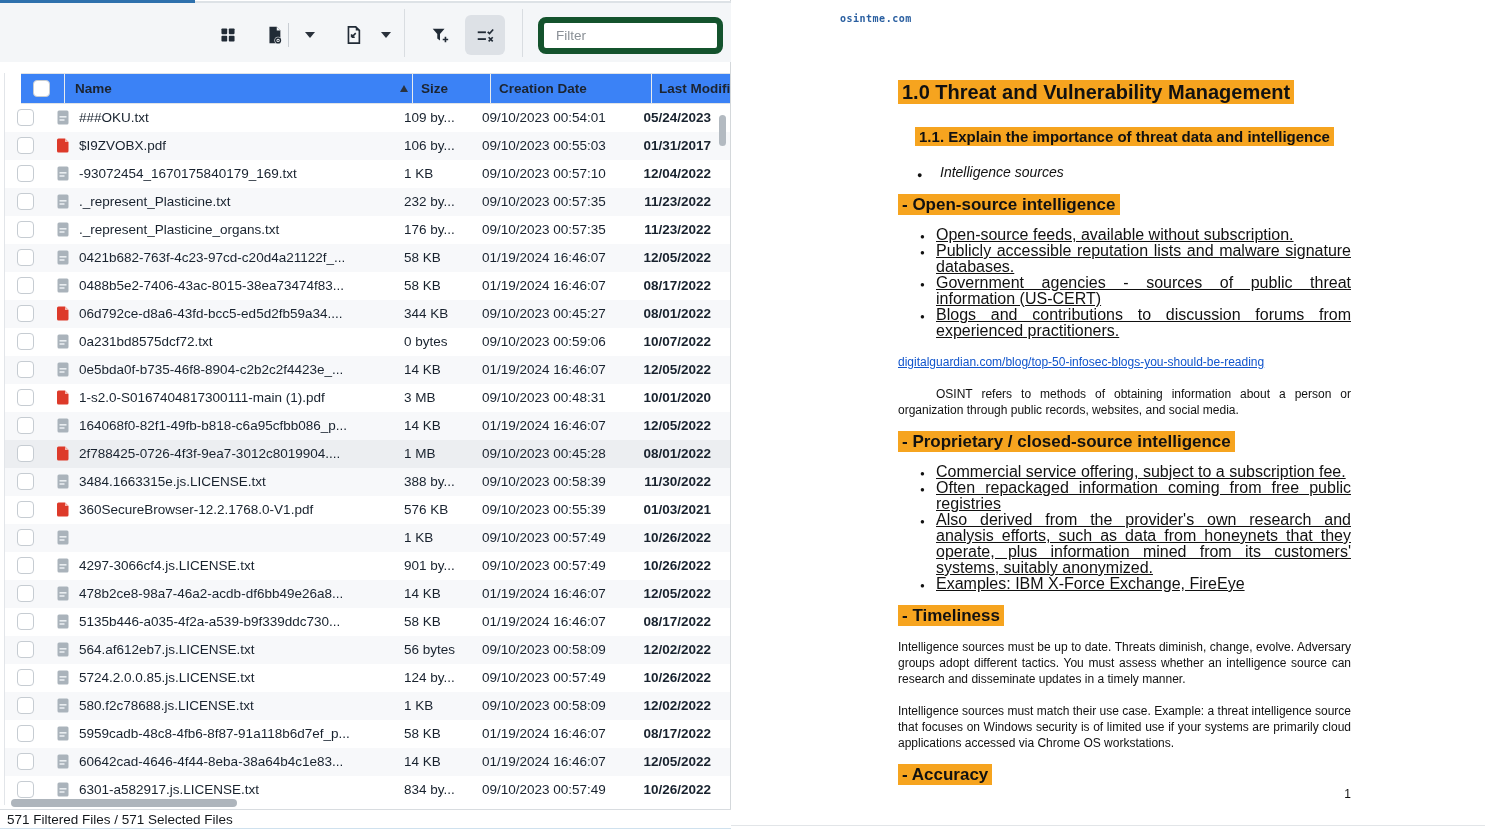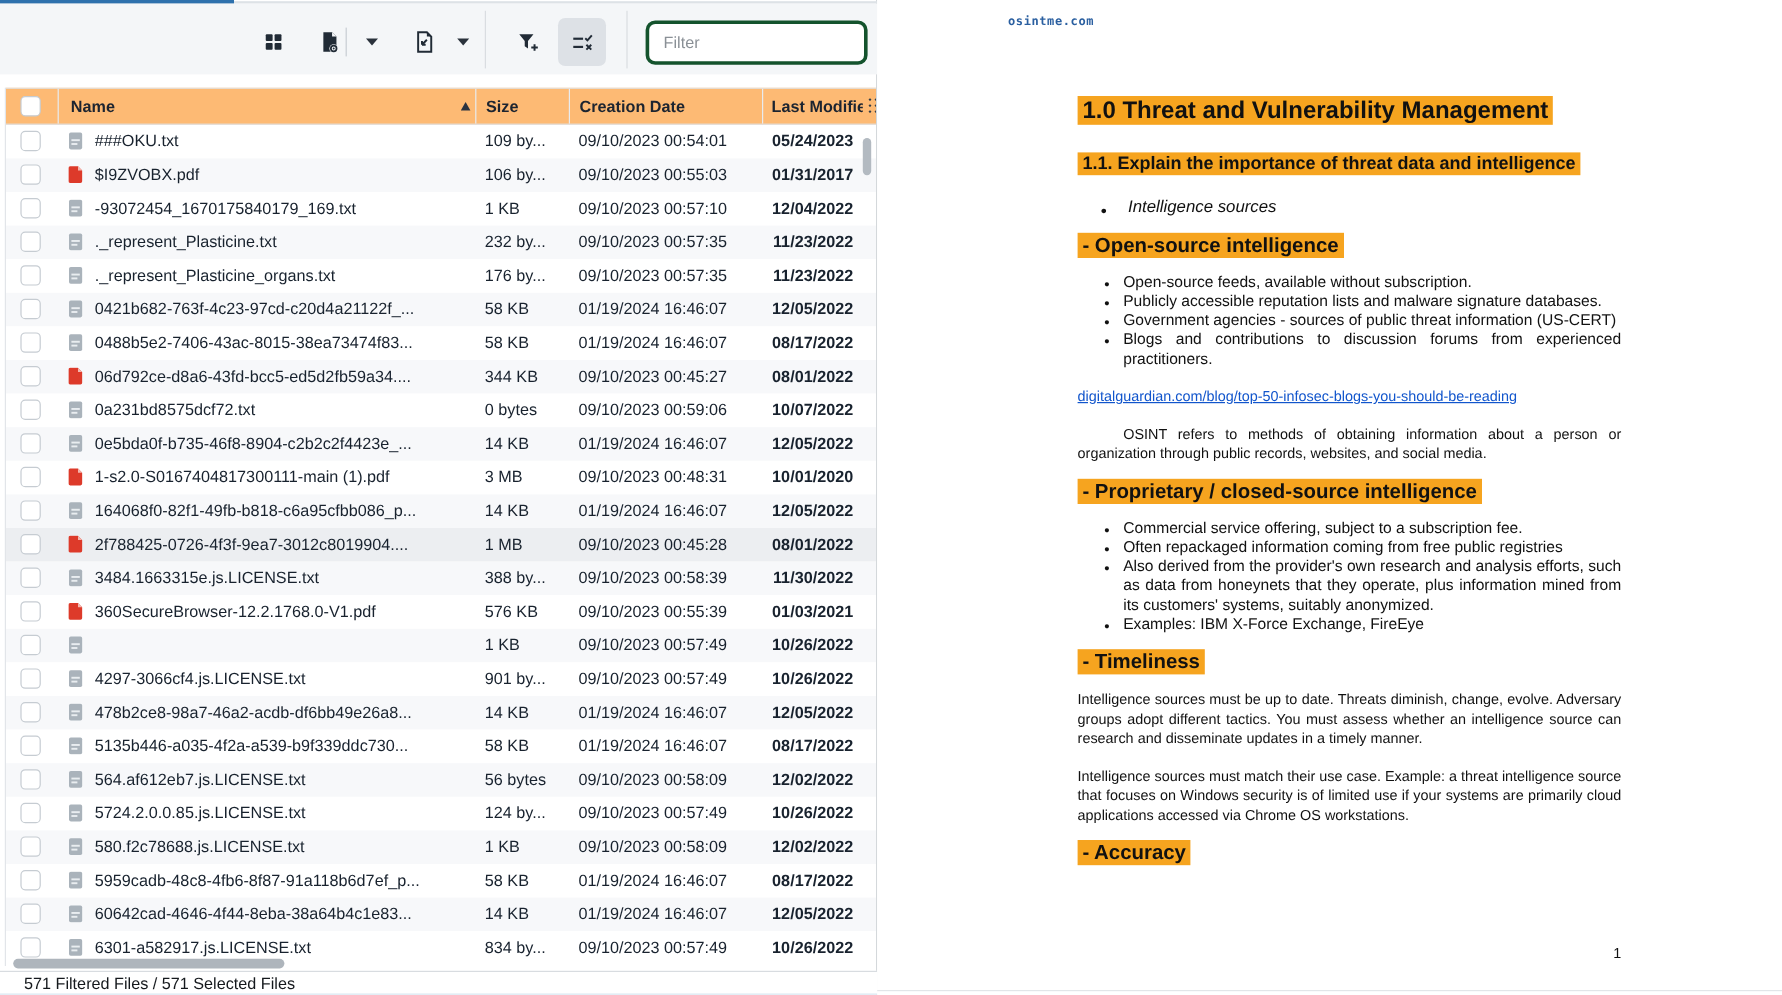--- a/index.html
+++ b/index.html
@@ -11,26 +11,26 @@
   .left-panel { position:absolute; left:0; top:0; width:731px; height:829px; background:#fff; border-right:1px solid #d4d8db; }
   .accent-gray { position:absolute; left:0; top:1px; width:731px; height:2px; background:#dde2e6; }
   .accent-blue { position:absolute; left:0; top:0; width:195px; height:3px; background:#2e71ad; }
 
   .toolbar { position:absolute; left:0; top:3px; width:731px; height:59px; background:#f4f6f8; }
   .tbtn { position:absolute; top:12px; width:40px; height:40px; display:flex; align-items:center; justify-content:center; border-radius:6px; cursor:pointer; }
   .tbtn.active { background:#dde1e6; }
   .tb-sep-short { position:absolute; top:20px; width:1px; height:24px; background:#c8cdd3; }
   .tb-sep-tall { position:absolute; top:6px; width:1px; height:48px; background:#d9dde1; }
   .caret { width:0; height:0; border-left:5px solid transparent; border-right:5px solid transparent; border-top:6px solid #2a323c; }
-  .filter-input { position:absolute; left:538px; top:14px; width:185px; height:37px; border:3px solid #14532d; border-radius:8px; background:#fff; padding:10px 12px; font-size:13.5px; color:#222; outline:none; font-family:inherit; }
+  .filter-input { position:absolute; left:538px; top:14px; width:185px; height:37px; border:6px solid #14532d; border-radius:8px; background:#fff; padding:10px 12px; font-size:13.5px; color:#222; outline:none; font-family:inherit; }
   .filter-input::placeholder { color:#8a9096; }
 
   
   .table { position:absolute; left:4px; top:73px; width:726px; height:732px; border-left:1px solid #e2e5e9; overflow:hidden; }
-  .thead { position:absolute; left:0; top:0; width:726px; height:31px; background:#fdba74; border-top:1px solid #dfe3e7; border-bottom:1px solid #dfe3e7; font-weight:bold; font-size:13.5px; color:#1c2430;text-decoration:underline; }
+  .thead { position:absolute; left:16px; top:0; width:726px; height:31px; background:#3b82f6; border-top:1px solid #dfe3e7; border-bottom:1px solid #dfe3e7; font-weight:bold; font-size:13.5px; color:#1c2430;text-decoration:underline; }
   .thead .hcell { position:absolute; top:0; height:29px; line-height:29px; white-space:nowrap; overflow:hidden; }
   .h-check { left:0; width:43px; }
   .h-name  { left:43px; width:348px; padding-left:10px; border-left:1px solid #e8ebee; }
   .h-size  { left:391px; width:78px; padding-left:8px; border-left:1px solid #e8ebee; }
   .h-created { left:469px; width:161px; padding-left:8px; border-left:1px solid #e8ebee; }
   .h-modified { left:630px; width:84px; padding-left:7px; border-left:1px solid #e8ebee; }
   .sort-tri { position:absolute; left:379px; top:11px; width:0; height:0; border-left:4.5px solid transparent; border-right:4.5px solid transparent; border-bottom:7px solid #2a3340; }
   .drag-dots { position:absolute; left:719px; top:8px; width:8px; height:14px; }
   .drag-dots i { position:absolute; width:2.4px; height:2.4px; border-radius:50%; background:#333c46; }
 
@@ -43,34 +43,34 @@
   .c-size { left:399px; width:75px; }
   .c-created { left:477px; width:150px; }
   .c-modified { left:630px; width:84px; text-align:right; padding-right:8px;font-weight:bold; }
   .checkbox { position:absolute; left:12px; top:5px; width:17px; height:17px; border:1.5px solid #c6ccd2; border-radius:4px; background:#fff; cursor:pointer; }
   .thead .checkbox { top:6px; }
   .ficon { position:absolute; left:52px; top:6px; width:12px; height:15px; }
 
   .vscroll-thumb { position:absolute; left:719px; top:115px; width:7px; height:31px; background:#b3bac1; border-radius:4px; }
   .hscroll-thumb { position:absolute; left:11px; top:799px; width:226px; height:8px; background:#aeb5bc; border-radius:4px; }
 
-  .status-bar { position:absolute; left:0; top:809px; width:731px; height:20px; background:#fff; border-top:1px solid #d8dce0; border-bottom:1px solid #cfe1ee; font-size:13.5px; color:#14181c; line-height:19px; padding-left:20px; }
+  .status-bar { position:absolute; left:0; top:809px; width:731px; height:20px; background:#fff; border-top:1px solid #d8dce0; border-bottom:1px solid #cfe1ee; font-size:13.5px; color:#14181c; line-height:19px; padding-left:7px; }
 
   
   .right-panel { position:absolute; left:731px; top:0; width:754px; height:829px; background:#fff; }
   .site-header { position:absolute; left:109px; top:13px; font-family:"DejaVu Sans Mono","Liberation Mono",monospace; font-weight:bold; font-size:10px; color:#2a5fa0; letter-spacing:0.5px; }
   .doc-content { position:absolute; left:167px; top:0; width:453px; color:#111; }
   .doc-h1 { margin-top:79px; font-size:20px; font-weight:bold; line-height:26px; }
   .doc-h1 span, .doc-h2 span, .doc-label span { background:#f6a41f; padding:1px 4px; }
-  .doc-h2 { margin-top:22px; font-size:15px; font-weight:bold; line-height:19px; }
+  .doc-h2 { margin-top:22px; font-size:15px; font-weight:bold; line-height:19px;text-align:center; }
   .doc-bullet-lg { margin-top:18px; font-size:14px; font-style:italic; padding-left:42px; position:relative; line-height:17px; }
   .doc-bullet-lg::before { content:"●"; position:absolute; left:19px; font-size:9px; font-style:normal; top:3px; }
   .doc-label { margin-top:16px; text-align:left; font-size:17px; font-weight:bold; line-height:15px; }
   .doc-bullets { margin-top:15px; }
-  .doc-bullets .bi { position:relative; padding-left:38px; font-size:13px; line-height:16px; text-align:justify; }
+  .doc-bullets .bi { position:relative; padding-left:38px; font-size:16px; line-height:16px; text-align:justify;text-decoration:underline; }
   .doc-bullets .bi::before { content:"●"; position:absolute; left:22px; font-size:8px; top:2px; }
   .doc-link { margin-top:16px; font-size:12px; line-height:15px; }
   .doc-link a { color:#1155cc; text-decoration:underline; cursor:pointer; }
   .doc-para { margin-top:16px; font-size:12px; line-height:16px; text-align:justify; }
   .doc-para.indent { text-indent:38px; }
   .page-number { position:absolute; left:167px; top:787px; width:453px; text-align:right; font-size:12px; color:#111; }
   .page-break { position:absolute; left:0; top:825px; width:754px; height:1px; background:#e2e5e8; }
 
   svg { display:block; }
 </style>

